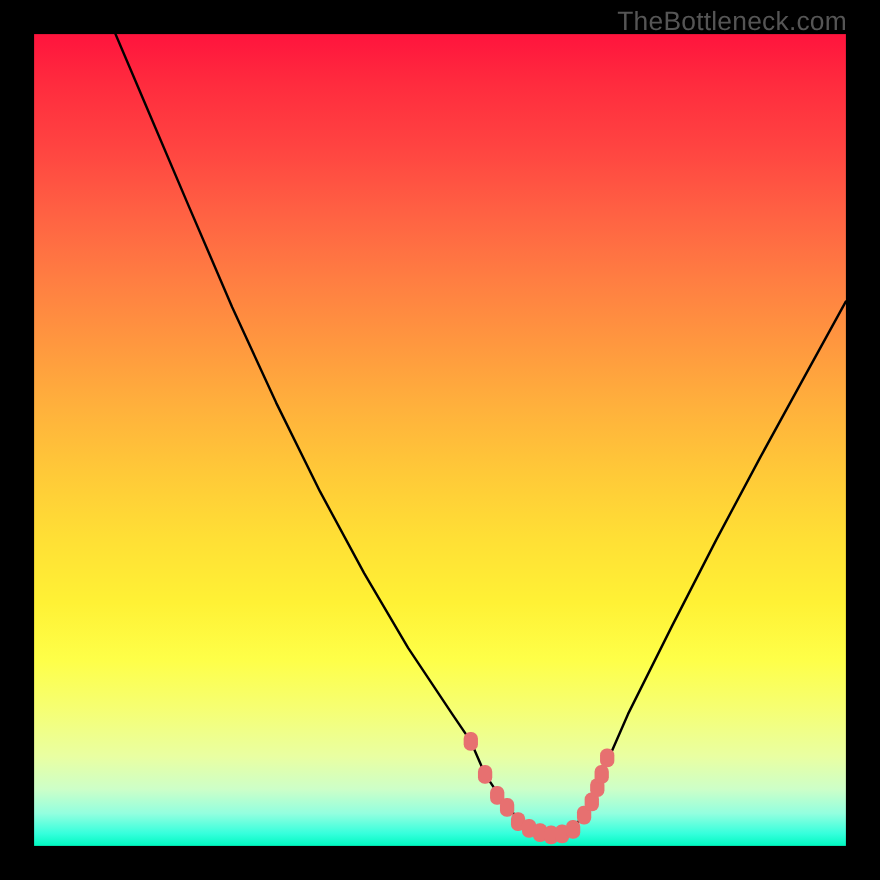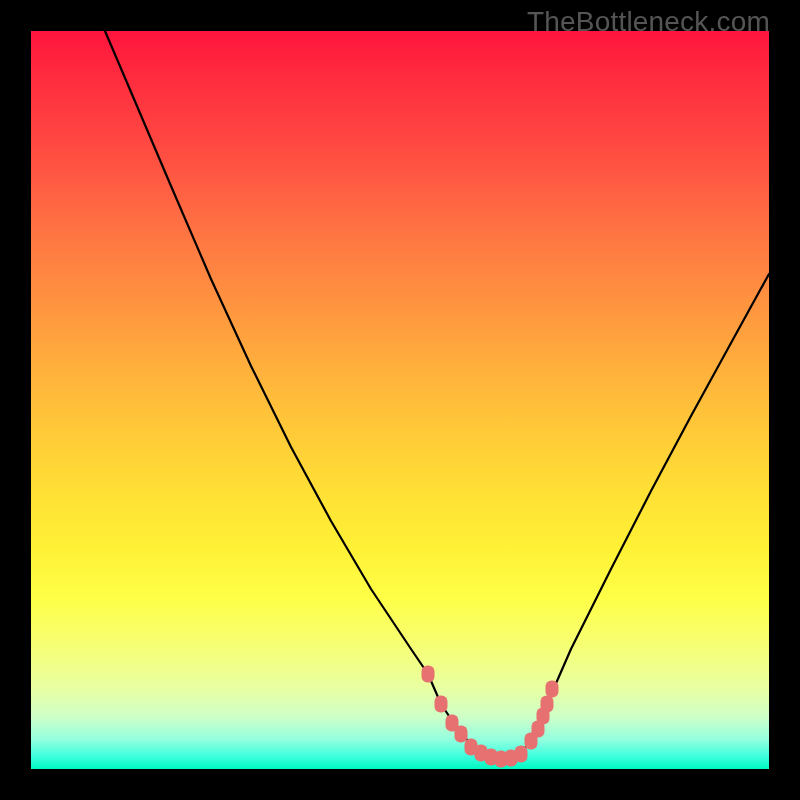--- a/index.html
+++ b/index.html
@@ -50,21 +50,21 @@
     left: 0;
     top: 0;
     width: 738px;
     height: 738px;
   }
   .attribution {
     position: absolute;
     top: 6px;
     right: 30px;
     color: #555555;
-    font-size: 28px;
+    font-size: 24px;
     font-weight: 500;
     letter-spacing: 0.2px;
     user-select: none;
   }
 </style>
 </head>
 <body>
 
 <div class="stage">
 

